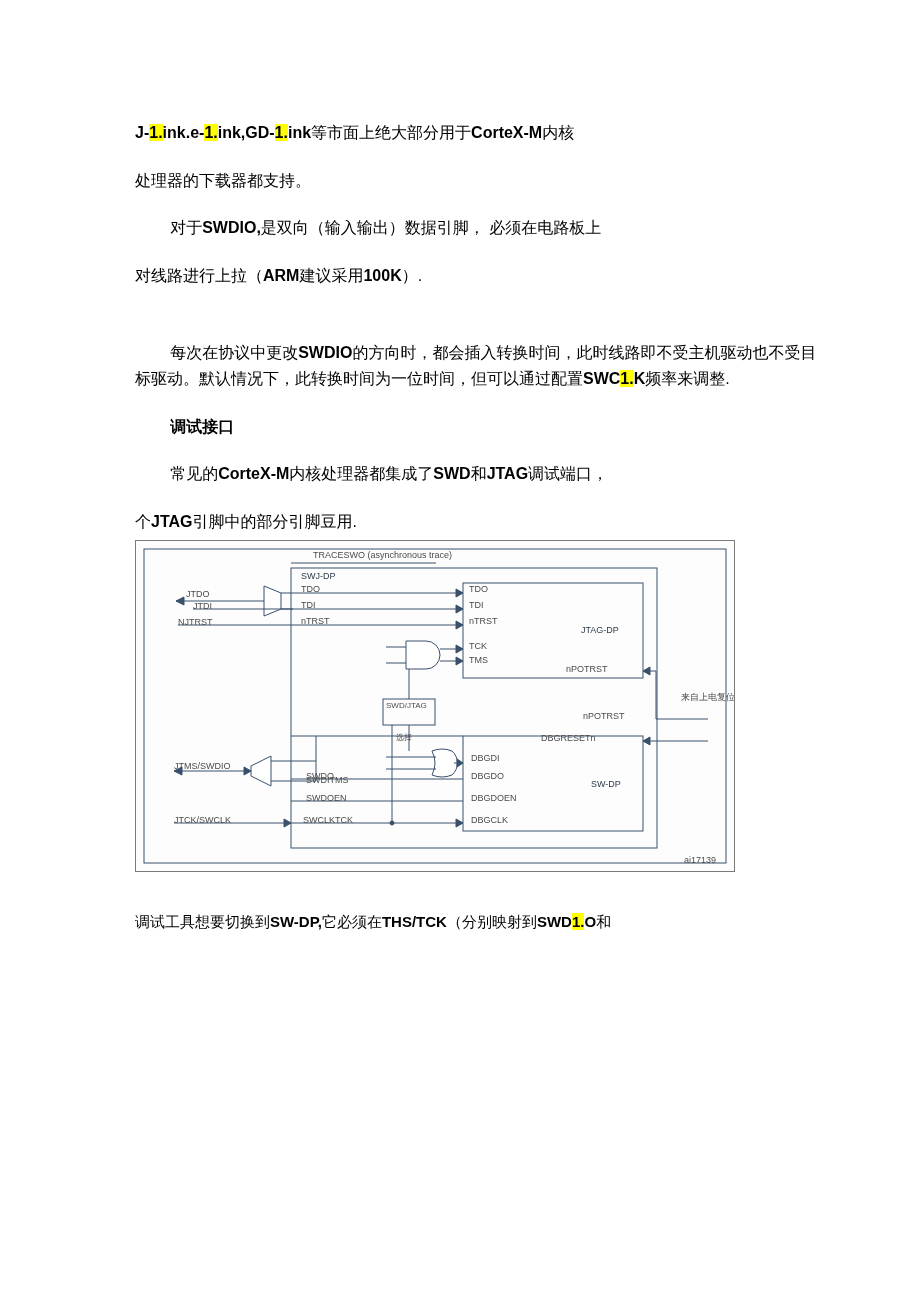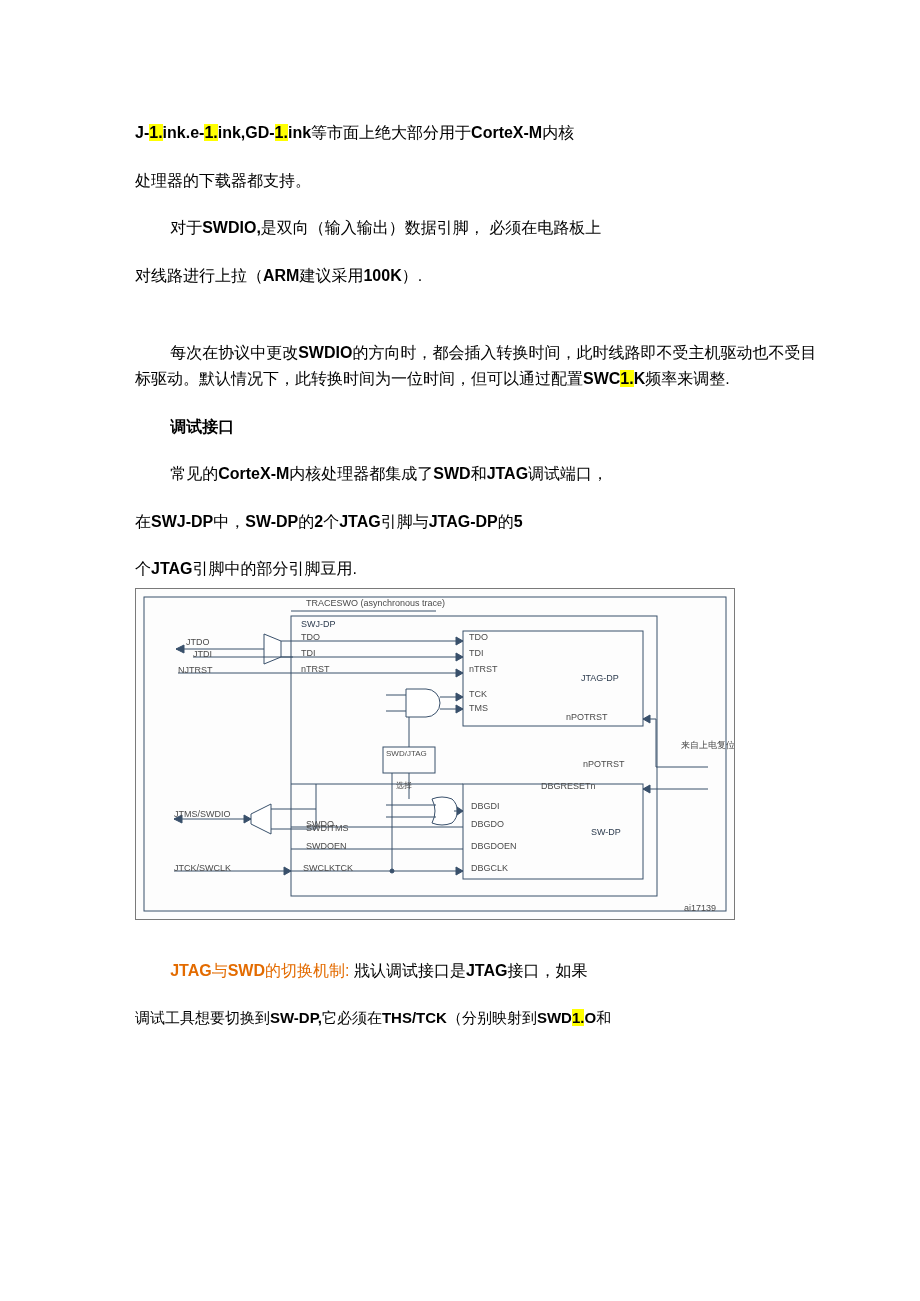--- a/index.html
+++ b/index.html
@@ -102,23 +102,20 @@
   </p>
 
   <p class="para indent bold">
     <span>调试接口</span>
   </p>
 
   <p class="para indent">
     <span>常见的</span><span class="bold">CorteX-M</span><span>内核处理器都集成了</span><span class="bold">SWD</span><span>和</span><span class="bold">JTAG</span><span>调试端口，</span>
   </p>
 
-  <p class="para">
-    <span>在</span><span class="bold">SWJ-DP</span><span>中，</span><span class="bold">SW-DP</span><span>的</span><span class="bold">2</span><span>个</span><span class="bold">JTAG</span><span>引脚与</span><span class="bold">JTAG-DP</span><span>的</span><span class="bold">5</span>
-  </p>
 
   <p class="para" style="margin-bottom:4px;">
     <span>个</span><span class="bold">JTAG</span><span>引脚中的部分引脚豆用.</span>
   </p>
 
   <div class="diagram-wrap">
     <div class="diagram-img">
       <svg class="diagram-svg" width="598" height="330">
 
         <rect class="box" x="8" y="8" width="582" height="314"></rect>
@@ -186,21 +183,21 @@
         <polygon class="linef" points="155,282 148,278 148,286"></polygon>
 
         <line class="line" x1="273" y1="128" x2="273" y2="158"></line>
         <line class="line" x1="273" y1="184" x2="273" y2="210"></line>
         <line class="line" x1="256" y1="184" x2="256" y2="282"></line>
         <circle cx="256" cy="282" r="2" class="linef"></circle>
         <line class="line" x1="180" y1="195" x2="180" y2="240"></line>
 
       </svg>
 
-      <div class="dlbl" style="left:170px; top:9px;">TRACESWO  (asynchronous trace)</div>
+      <div class="dlbl" style="left:177px; top:9px;">TRACESWO  (asynchronous trace)</div>
       <div class="dlbl k" style="left:165px; top:30px;">SWJ-DP</div>
 
       <div class="dlbl" style="left:50px; top:48px;">JTDO</div>
       <div class="dlbl" style="left:57px; top:60px;">JTDI</div>
       <div class="dlbl" style="left:42px; top:76px;">NJTRST</div>
 
       <div class="dlbl" style="left:165px; top:43px;">TDO</div>
       <div class="dlbl" style="left:165px; top:59px;">TDI</div>
       <div class="dlbl" style="left:165px; top:75px;">nTRST</div>
 
@@ -233,22 +230,18 @@
       <div class="dlbl" style="left:335px; top:252px;">DBGDOEN</div>
       <div class="dlbl" style="left:335px; top:274px;">DBGCLK</div>
       <div class="dlbl k" style="left:455px; top:238px;">SW-DP</div>
 
       <div class="dlbl" style="right:18px; bottom:6px;">ai17139</div>
     </div>
   </div>
 
   <div class="gap"></div>
 
-  <p class="para indent">
-    <span class="bold orange">JTAG</span><span class="orange">与</span><span class="bold orange">SWD</span><span class="orange">的切换机制:</span>
-    <span>戕认调试接口是</span><span class="bold">JTAG</span><span>接口，如果</span>
-  </p>
 
   <p class="para" style="margin-left:0; margin-bottom:0; font-size:15px;">
     <span>调试工具想要切换到</span><span class="bold">SW-DP,</span><span>它必须在</span><span class="bold">THS/TCK</span><span>（分别映射到</span><span class="bold">SWD</span><span class="hl">1.</span><span class="bold">O</span><span>和</span>
   </p>
 
 </div>
 
 </body></html>

